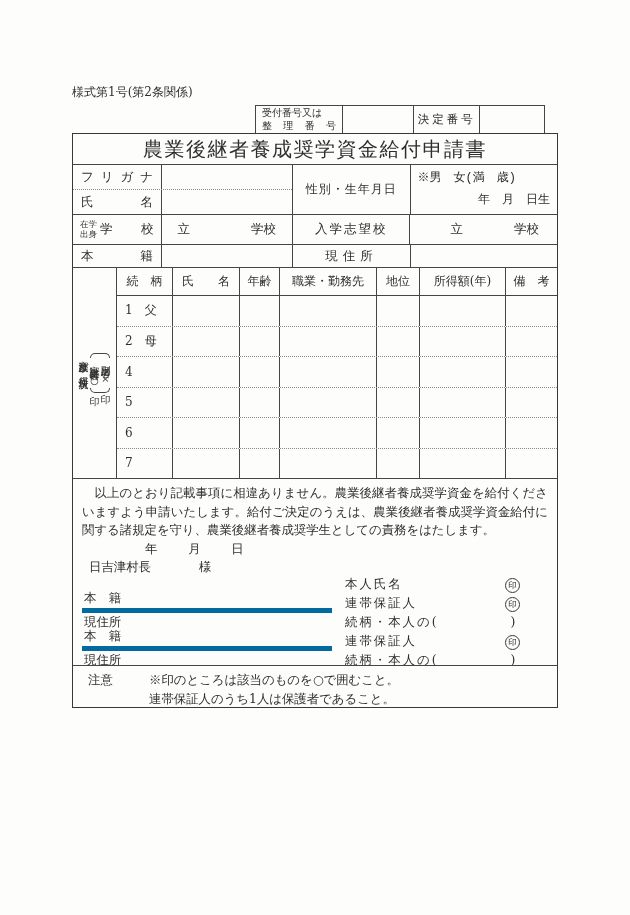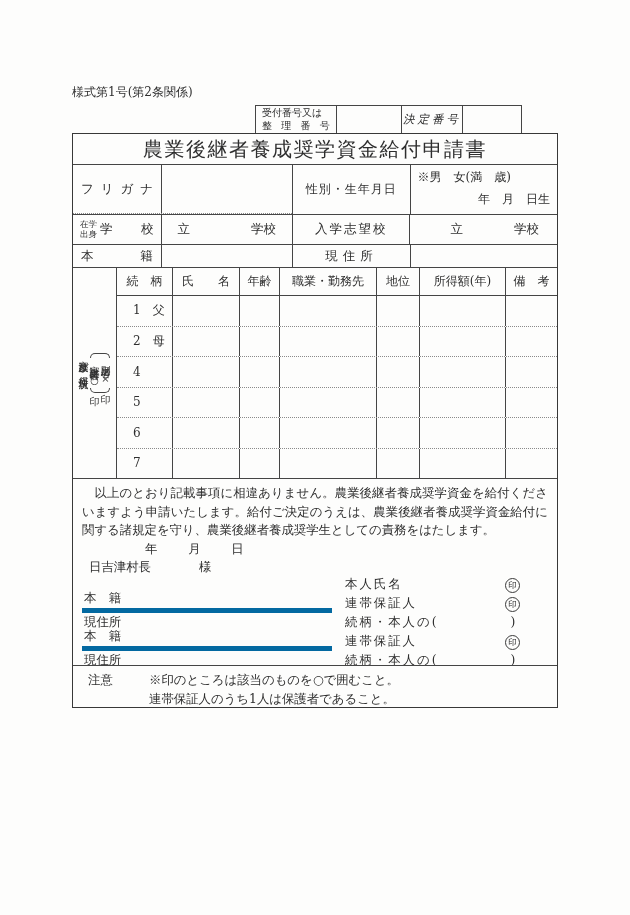--- a/index.html
+++ b/index.html
@@ -9,40 +9,40 @@
     width:630px; height:915px; position:relative;
     font-family:"DejaVu Serif","Liberation Serif",serif;
     color:var(--txt);
   }
   .page { position:absolute; inset:0; background:#fdfdfc; }
   .content { position:absolute; left:72px; top:84px; width:486px; }
 
   .form-label { font-size:12px; height:16px; line-height:16px; margin-bottom:5px; }
 
   
-  .numbox { margin-left:183px; width:267px; height:28px; display:flex;
+  .numbox { margin-left:183px; width:290px; height:28px; display:flex;
             border:1px solid var(--ln); border-bottom:none; }
   .numbox .cell { height:100%; }
   .nb-lab { width:90px; font-size:10px; line-height:12.5px; padding:1px 6px; }
   .nb-val1 { width:75px; border-left:1px solid var(--ln); }
   .nb-dec { width:70px; border-left:1px solid var(--ln); display:flex; align-items:center;
-            justify-content:center; font-size:11.5px; letter-spacing:3px;font-style:italic; }
+            justify-content:center; font-size:11.5px; letter-spacing:3px; }
   .nb-val2 { width:68px; border-left:1px solid var(--ln); }
 
   .jst { display:block; width:100%; text-align:justify; text-align-last:justify; }
 
   
   .maintable { width:486px; height:575px; border:1.5px solid #383838; background:#fdfdfc; }
   .sect { border-bottom:1px solid var(--ln); overflow:hidden; }
 
   .title-row { height:31px; display:flex; align-items:center; justify-content:center;
                font-size:20px; letter-spacing:1.5px; }
 
   
-  .rowA { height:50px; display:flex; font-size:12.5px; }
+  .rowA { height:50px; display:flex; font-size:12.5px;font-family:Liberation Mono, monospace; }
   .a-left { width:220px; display:flex; flex-direction:column; }
   .a-sub { flex:1; display:flex; }
   .a-sub.first { border-bottom:1px dotted #8a8a8a; }
   .a-lab { width:88px; padding:0 8px; display:flex; align-items:center; }
   .a-val { flex:1; border-left:1px solid var(--ln); }
   .col-sex { width:118px; border-left:1px solid var(--ln); display:flex; align-items:center;
              justify-content:center; letter-spacing:1px; font-size:12px; }
   .col-sx2 { width:148px; border-left:1px solid var(--ln); padding:4px 7px; font-size:12px; }
   .col-sx2 .bdate { text-align:right; margin-top:5px; }
 
@@ -82,21 +82,21 @@
             grid-template-columns:55px 67px 40px 97px 43px 86px 52px;
             border-bottom:1px solid var(--ln); font-size:12px; }
   .f-head > div { display:flex; align-items:center; justify-content:center;
                   border-left:1px solid var(--ln); }
   .f-head > div:first-child { border-left:none; }
   .f-row { flex:1; display:grid;
            grid-template-columns:55px 67px 40px 97px 43px 86px 52px; font-size:12px; }
   .f-row + .f-row { border-top:1px dotted #8a8a8a; }
   .f-row > div { border-left:1px solid var(--ln); }
   .f-row > div:first-child { border-left:none; display:flex; align-items:center;
-                             padding-left:8px;margin-left:8px; }
+                             padding-left:8px; }
 
   
   .decl { height:186px; font-size:12.4px; border-bottom:none; }
   .decl-p { padding:5px 9px 0 9px; line-height:18.6px; text-align:justify; }
   .decl-date { padding-left:72px; line-height:18px; letter-spacing:2px; }
   .decl-addr { padding-left:16px; line-height:17px; }
   .decl-addr .hono { margin-left:44px; }
   .sig-line { display:flex; height:19px; align-items:center; }
   .sig-left { width:250px; margin-left:9px; height:100%; display:flex; align-items:flex-end;
               padding:0 2px 1px 2px; font-size:12.4px; }
@@ -136,20 +136,26 @@
       <div class="sect title-row">農業後継者養成奨学資金給付申請書</div>
 
       <div class="sect rowA">
         <div class="a-left">
           <div class="a-sub first">
             <div class="a-lab">
               <span class="jst">フリガナ</span>
             </div>
             <div class="a-val"></div>
           </div>
+          <div class="a-sub">
+            <div class="a-lab">
+              <span class="jst">氏名</span>
+            </div>
+            <div class="a-val"></div>
+          </div>
         </div>
         <div class="col-sex">性別・生年月日</div>
         <div class="col-sx2">
           <div>※男　女(満　歳)</div>
           <div class="bdate">年　月　日生</div>
         </div>
       </div>
 
       <div class="sect rowB">
         <div class="b1">

